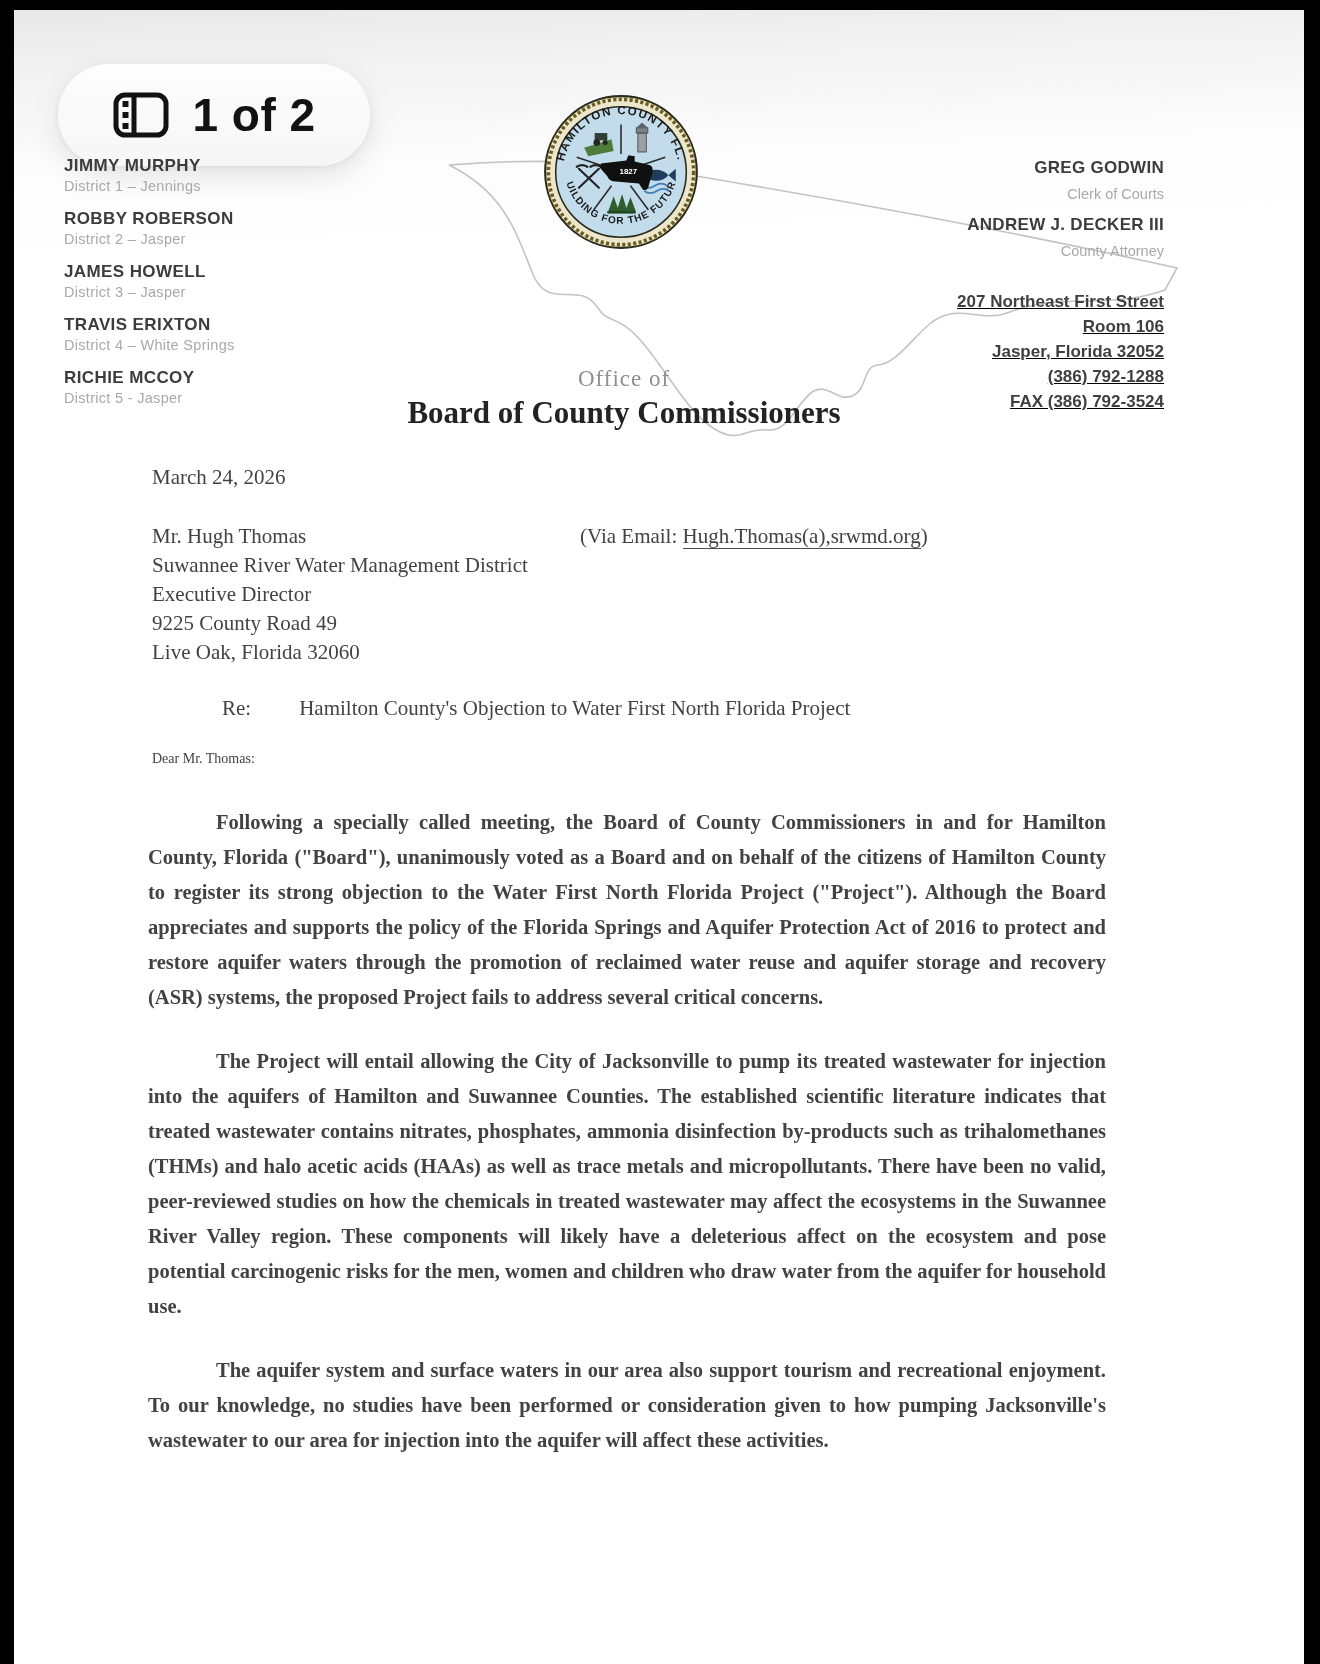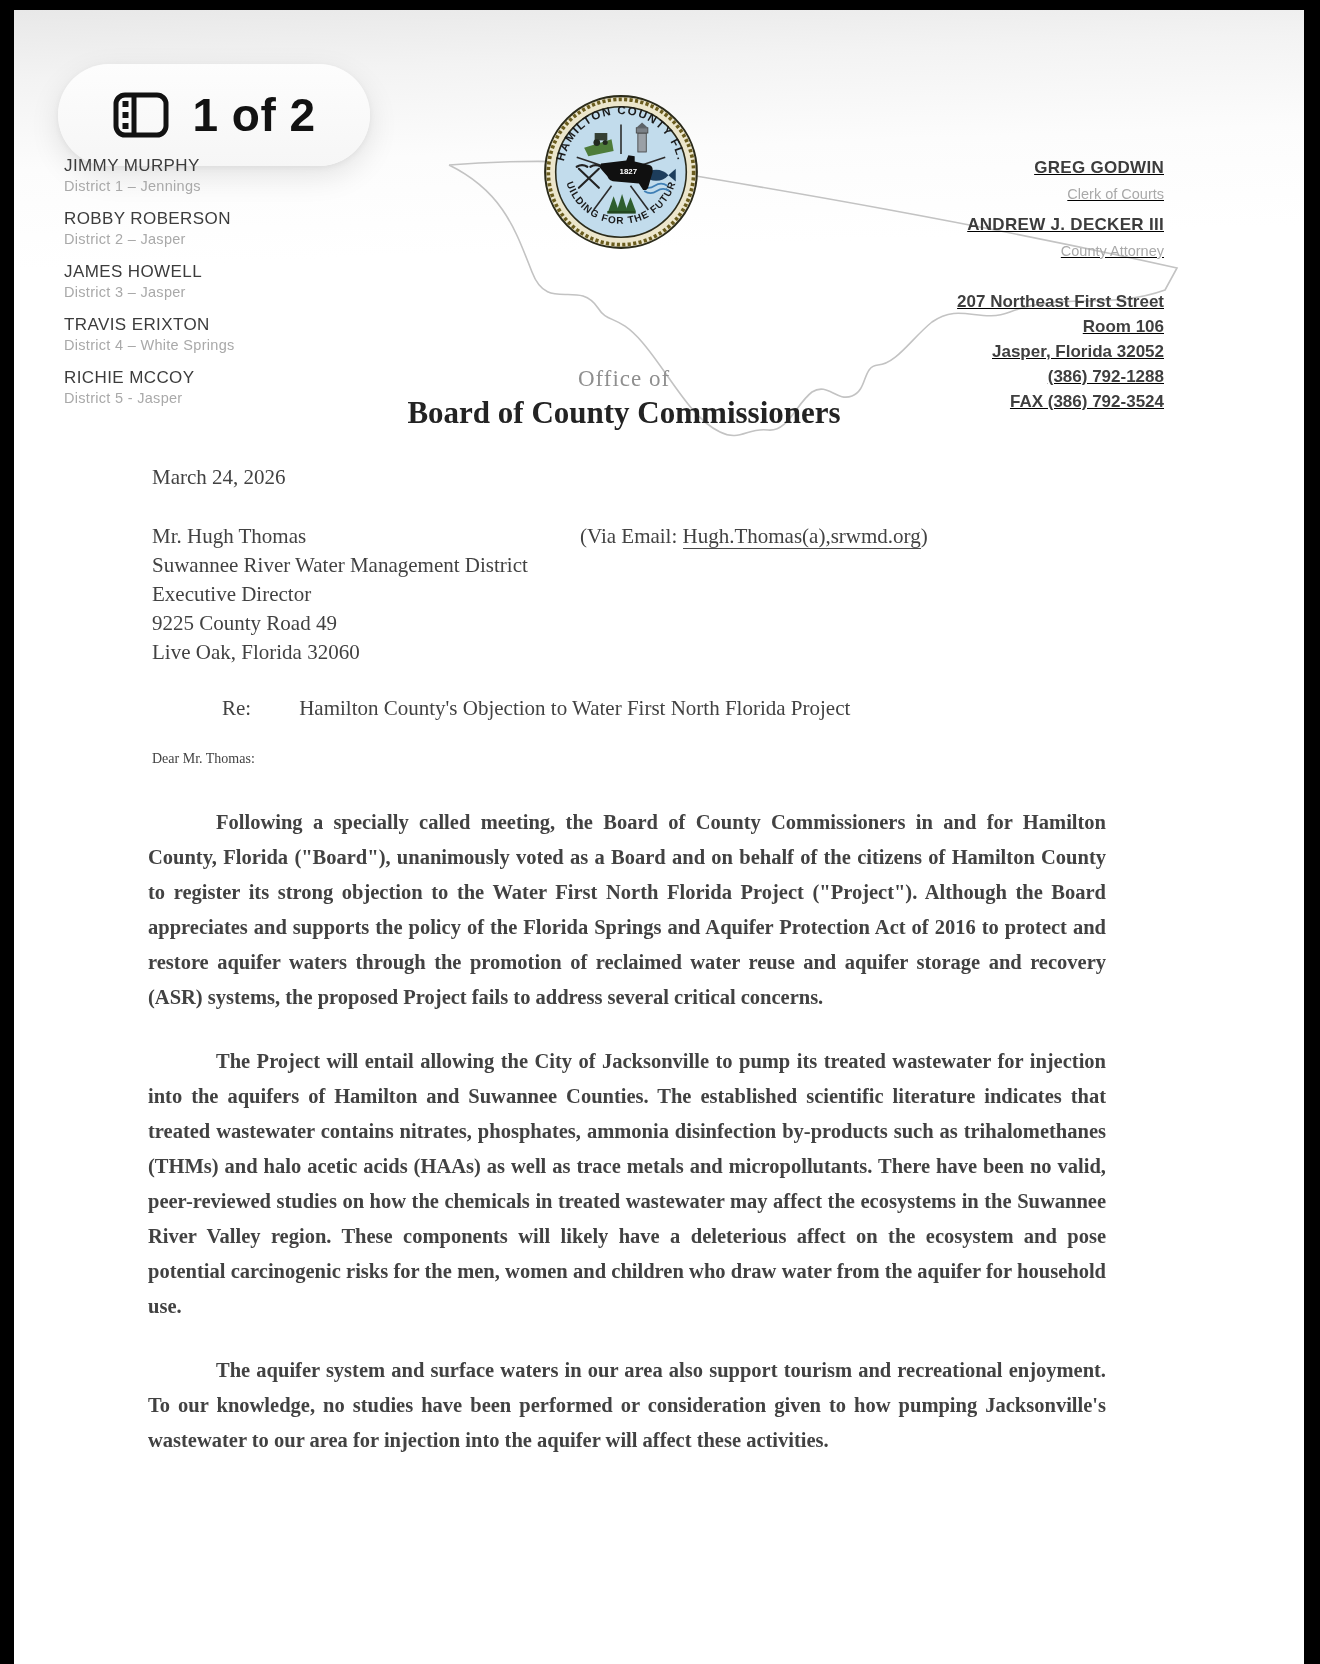--- a/index.html
+++ b/index.html
@@ -19,25 +19,25 @@
     box-shadow:0 10px 30px rgba(0,0,0,.10), 0 2px 6px rgba(0,0,0,.05);
     display:flex; align-items:center; justify-content:center; gap:22px;
     cursor:pointer;
     margin-top:16px;
   }
   .pill-text { font-size:46px; font-weight:600; color:#121212; letter-spacing:.5px; }
 
   
   .commissioners { position:absolute; left:50px; top:146px; }
   .comm-entry { margin-bottom:15px; }
-  .comm-name { font-size:17px; font-weight:normal; color:#3c3c3c; letter-spacing:.4px; }
+  .comm-name { font-size:17px; font-weight:bold; color:#3c3c3c; letter-spacing:.4px; }
   .comm-district { font-size:14.5px; color:#a9a9a9; letter-spacing:.3px; margin-top:2px; }
 
   .right-block { position:absolute; right:140px; top:148px; text-align:right; }
-  .official { margin-bottom:13px;text-decoration:underline; }
+  .official { margin-bottom:13px; }
   .official-name { font-size:17px; font-weight:bold; color:#3c3c3c; letter-spacing:.3px; }
   .official-title { font-size:14.5px; color:#a9a9a9; margin-top:8px; }
   .address { margin-top:30px;text-decoration:underline; }
   .address-line { font-size:17px; font-weight:bold; color:#3f3f3f; line-height:25px; }
 
   .seal-wrap { position:absolute; left:528px; top:83px; width:158px; height:158px; }
   .county-outline { position:absolute; left:386px; top:120px; width:790px; height:330px; pointer-events:none; }
 
   .office-of {
     position:absolute; left:0; top:356px; width:1220px; text-align:center;

